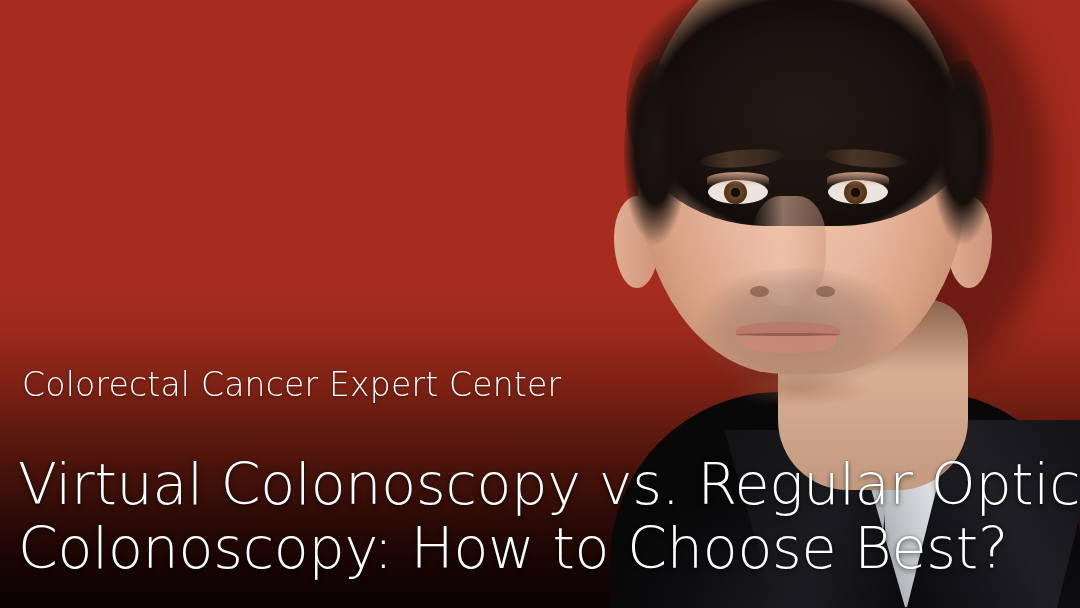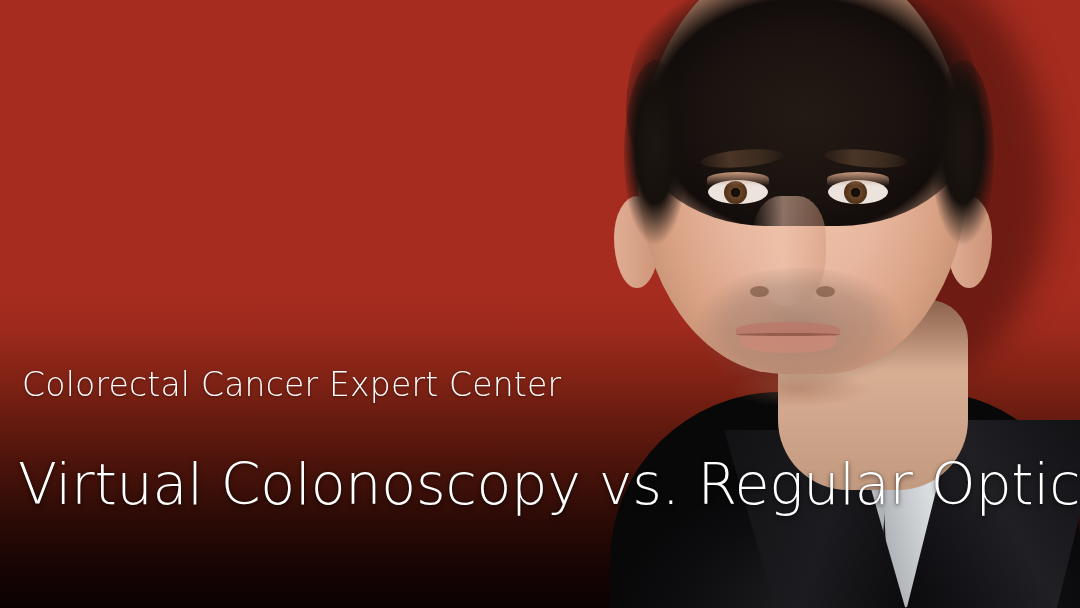--- a/index.html
+++ b/index.html
@@ -377,16 +377,17 @@
     <div class="lip-lower"></div>
     <div class="mouth-line"></div>
     <div class="chin-shadow"></div>
   </div>
 
   <div class="text-layer">
     <div class="subtitle">Colorectal Cancer Expert Center</div>
 
     <div class="title">
       <span class="title-line">Virtual Colonoscopy vs. Regular Optical</span>
+      <span class="title-line">Colonoscopy: How to Choose Best?</span>
     </div>
   </div>
 
 </div>
 
 </body></html>

